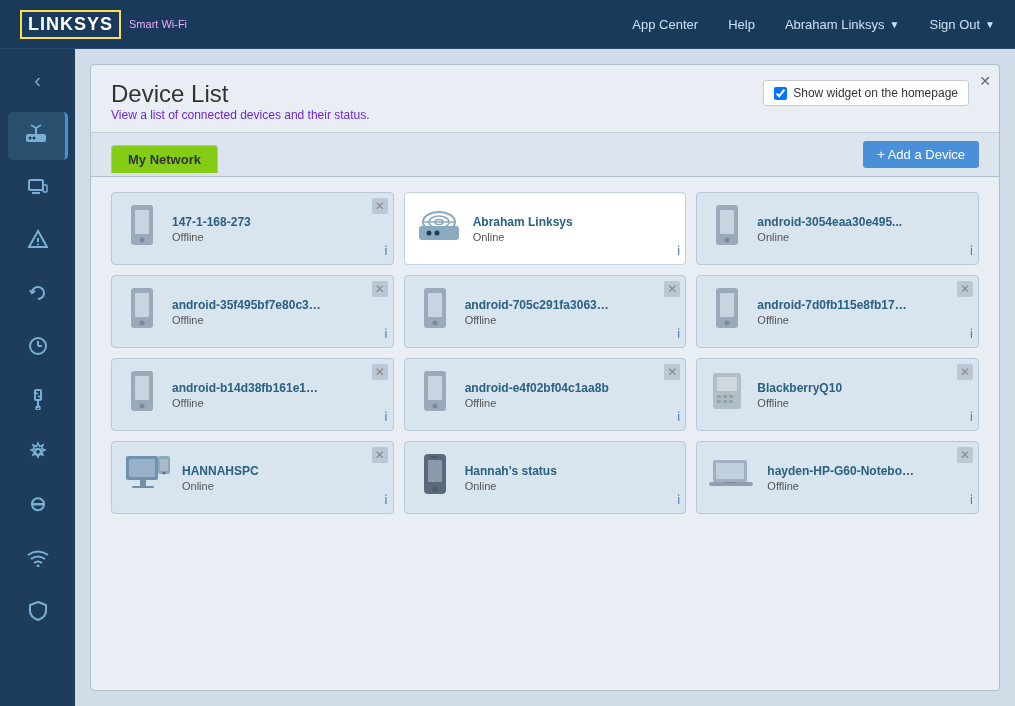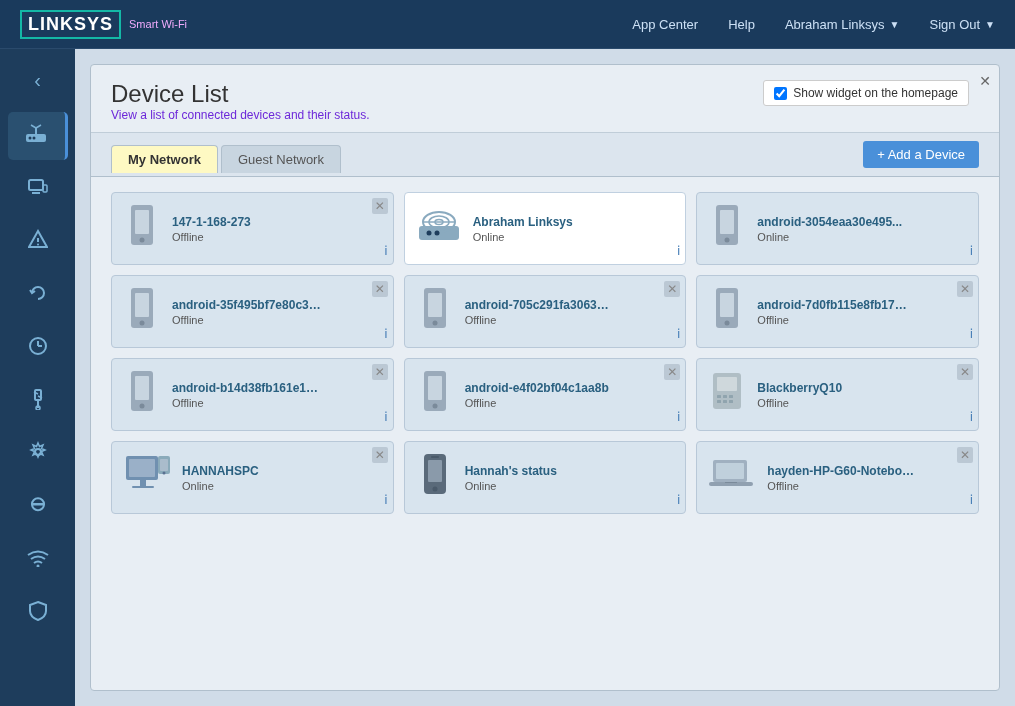--- a/index.html
+++ b/index.html
@@ -18,21 +18,21 @@
       display: flex;
       align-items: center;
       gap: 8px;
       flex: 1;
     }
     .linksys-logo {
       color: white;
       font-size: 18px;
       font-weight: 900;
       letter-spacing: 1px;
-      border: 2px solid #14b8a6;
+      border: 2px solid #fde047;
       padding: 2px 6px;
     }
     .smart-wifi {
       color: #f0abfc;
       font-size: 11px;
       font-weight: normal;
     }
     .navbar-links {
       display: flex;
       align-items: center;
@@ -160,21 +160,21 @@
     .tab {
       padding: 6px 16px;
       border: 1px solid #b0bfcc;
       border-bottom: none;
       border-radius: 4px 4px 0 0;
       font-size: 13px;
       cursor: pointer;
       margin-right: 3px;
     }
     .tab.active {
-      background: #fef9c3;
+      background: #84cc16;
       color: #333;
       font-weight: bold;
     }
     .tab.inactive {
       background: #c8d5e0;
       color: #555;
     }
     .add-device-btn {
       margin-left: auto;
       background: #4a90d9;
@@ -384,21 +384,20 @@
         <p class="panel-subtitle">View a list of connected devices and their status.</p>
       </div>
 
       <div class="show-widget-area">
         <input type="checkbox" checked="" style="">
         <span>Show widget on the homepage</span>
       </div>
 
       <div class="tabs-row">
         <div class="tab active">My Network</div>
-        <div class="tab inactive">Guest Network</div>
         <button class="add-device-btn">+ Add a Device</button>
       </div>
 
       <div class="device-grid" id="device-grid">
       <div class="device-card">
     <div class="device-card-close">✕</div>
     <div class="device-icon">
       <svg width="28" height="44" viewBox="0 0 28 44" fill="none">
         <rect x="3" y="2" width="22" height="40" rx="3" fill="#9aaaba"></rect>
         <rect x="7" y="7" width="14" height="24" rx="1" fill="#c8d5e0"></rect>

